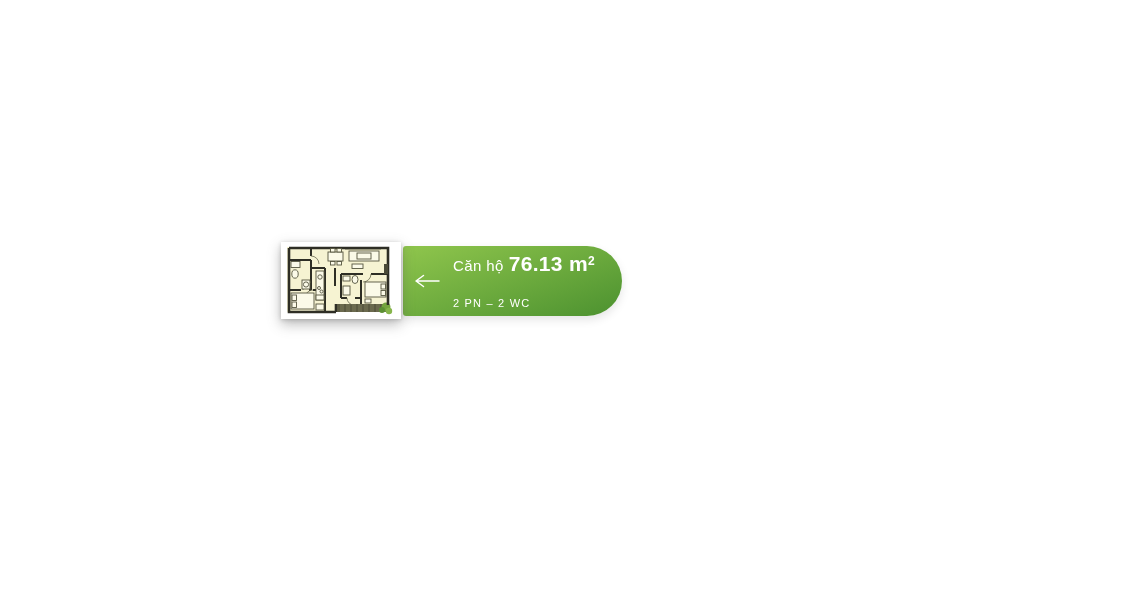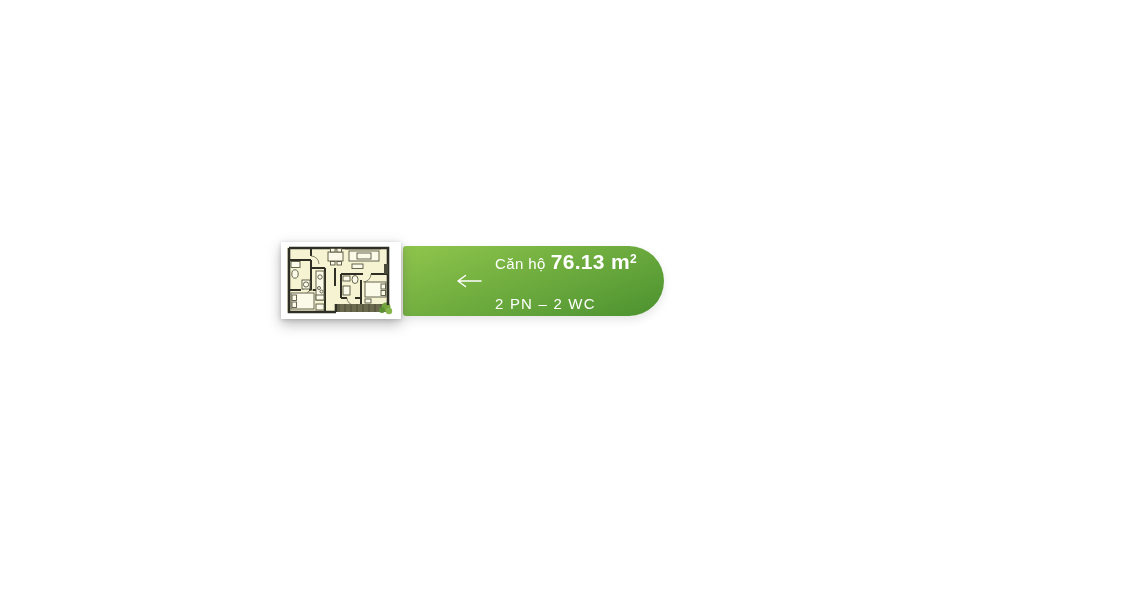--- a/index.html
+++ b/index.html
@@ -31,21 +31,20 @@
     left: 403px; top: 246px;
     width: 219px; height: 70px;
     border-radius: 3px 35px 35px 3px;
     background: linear-gradient(160deg, var(--g-top, #8cc34b) 5%, var(--g-bottom, #4f9431) 95%);
     box-shadow: 0 4px 10px rgba(0,0,0,0.10);
     display: flex;
     align-items: center;
     color: #ffffff;
     z-index: 1;
     cursor: pointer;
-    padding-left: 42px;
   }
   .arrow-wrap {
     margin-left: 11px;
     width: 26px;
     flex: 0 0 auto;
     display: flex; align-items: center; justify-content: center;
   }
   .pill-text {
     margin-left: 13px;
     display: flex; flex-direction: column;
@@ -62,21 +61,21 @@
     letter-spacing: 0.3px;
     margin-left: 5px;
   }
   .pill-area-sup {
     font-size: 12px;
     font-weight: bold;
     vertical-align: super;
     line-height: 0;
   }
   .pill-line2 {
-    font-size: 15px;
+    font-size: 11px;
     letter-spacing: 1.2px;
     margin-top: 21px;
     white-space: nowrap;
   }
 </style>
 </head>
 <body>
 
 <div class="stage">
 

